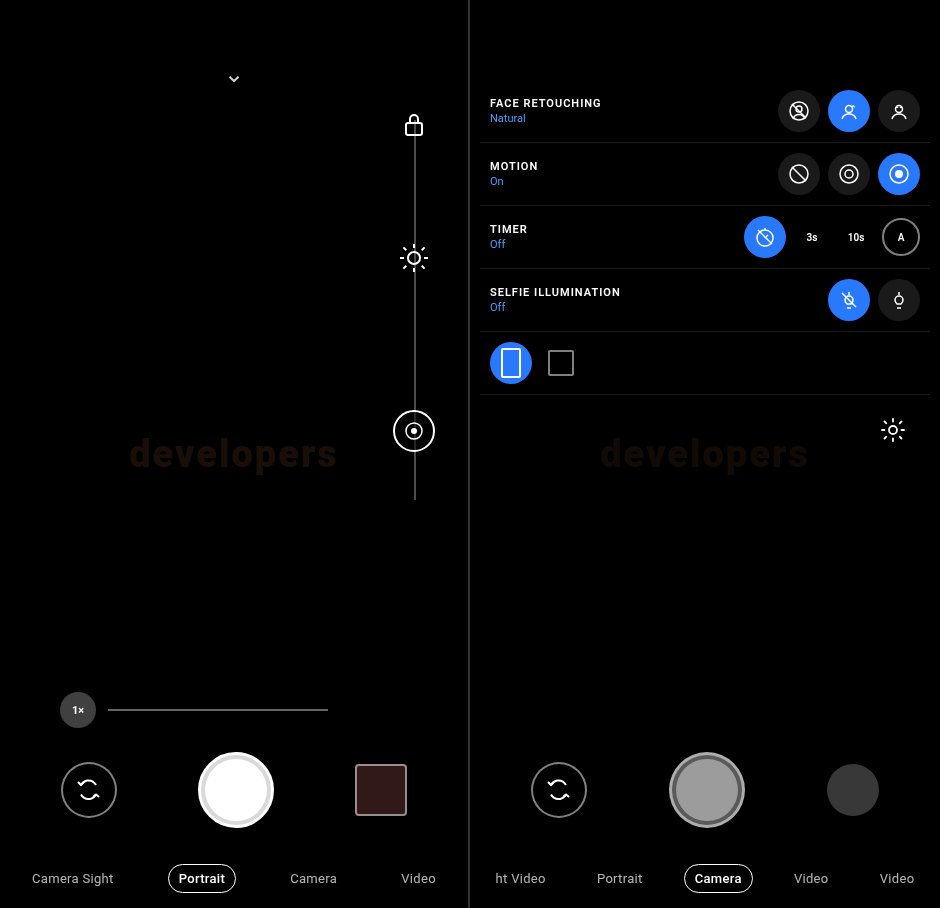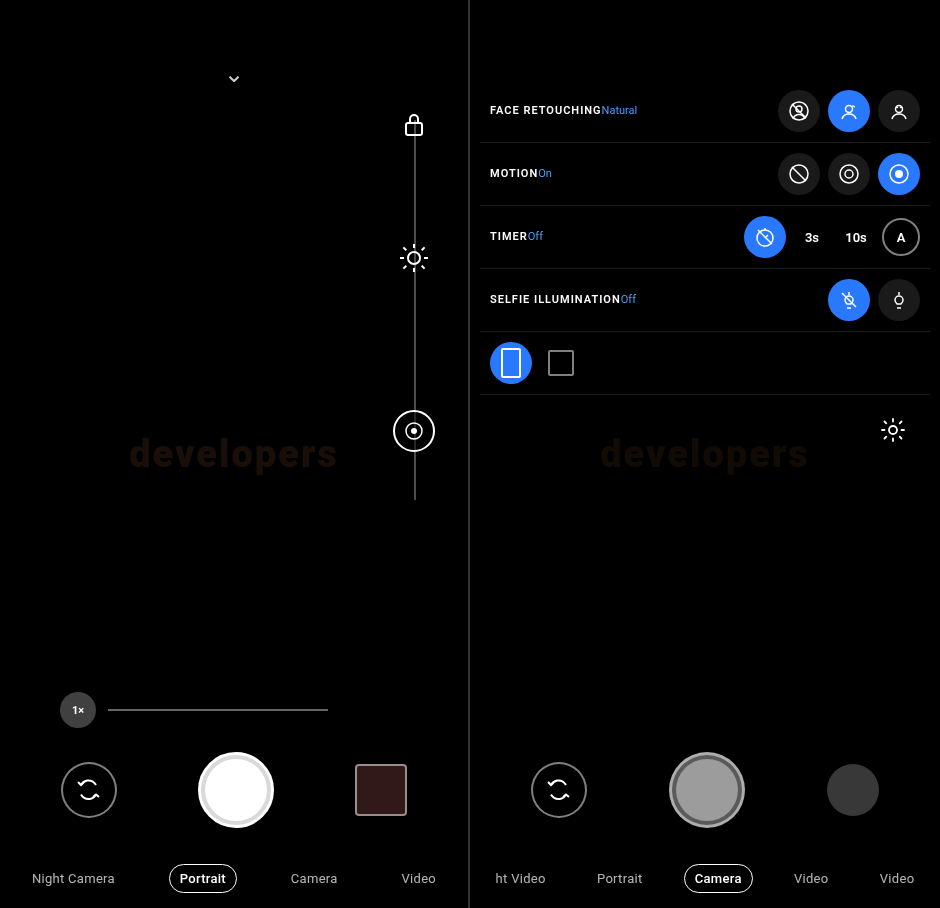--- a/index.html
+++ b/index.html
@@ -206,21 +206,21 @@
     .setting-row {
       display: flex;
       align-items: center;
       justify-content: space-between;
       padding: 10px 10px;
       border-bottom: 1px solid rgba(255,255,255,0.1);
     }
 
     .setting-label-group {
       display: flex;
-      flex-direction: row;
+      flex-direction: column;
       min-width: 140px;
     }
     .setting-label {
       color: #fff;
       font-size: 11px;
       font-weight: 600;
       letter-spacing: 1px;
       text-transform: uppercase;
       margin-bottom: 2px;
     }
@@ -244,21 +244,21 @@
       align-items: center;
       justify-content: center;
       color: #fff;
       font-size: 18px;
       cursor: pointer;
     }
     .option-btn.active {
       background: #2979ff;
     }
     .option-btn.text-option {
-      font-size: 13px;
+      font-size: 10px;
       font-weight: 600;
       color: #fff;
       background: transparent;
       border-radius: 50%;
       border: none;
       width: 36px;
     }
 
     
     .gear-row {
@@ -412,21 +412,21 @@
         <polyline points="23,20 20,17.5 17,20" stroke="white" stroke-width="2" fill="none"></polyline>
       </svg>
     </div>
     <div class="shutter-btn">
       <div class="shutter-inner"></div>
     </div>
     <div class="gallery-thumb"></div>
   </div>
 
   <div class="bottom-tabs">
-    <div class="tab-item">Night Camera</div>
+    <div class="tab-item">Camera Sight</div>
     <div class="tab-item active">Portrait</div>
     <div class="tab-item">Camera</div>
     <div class="tab-item">Video</div>
   </div>
 </div>
 
 <div class="right-panel">
 
   <div class="watermark-right">developers</div>
 

